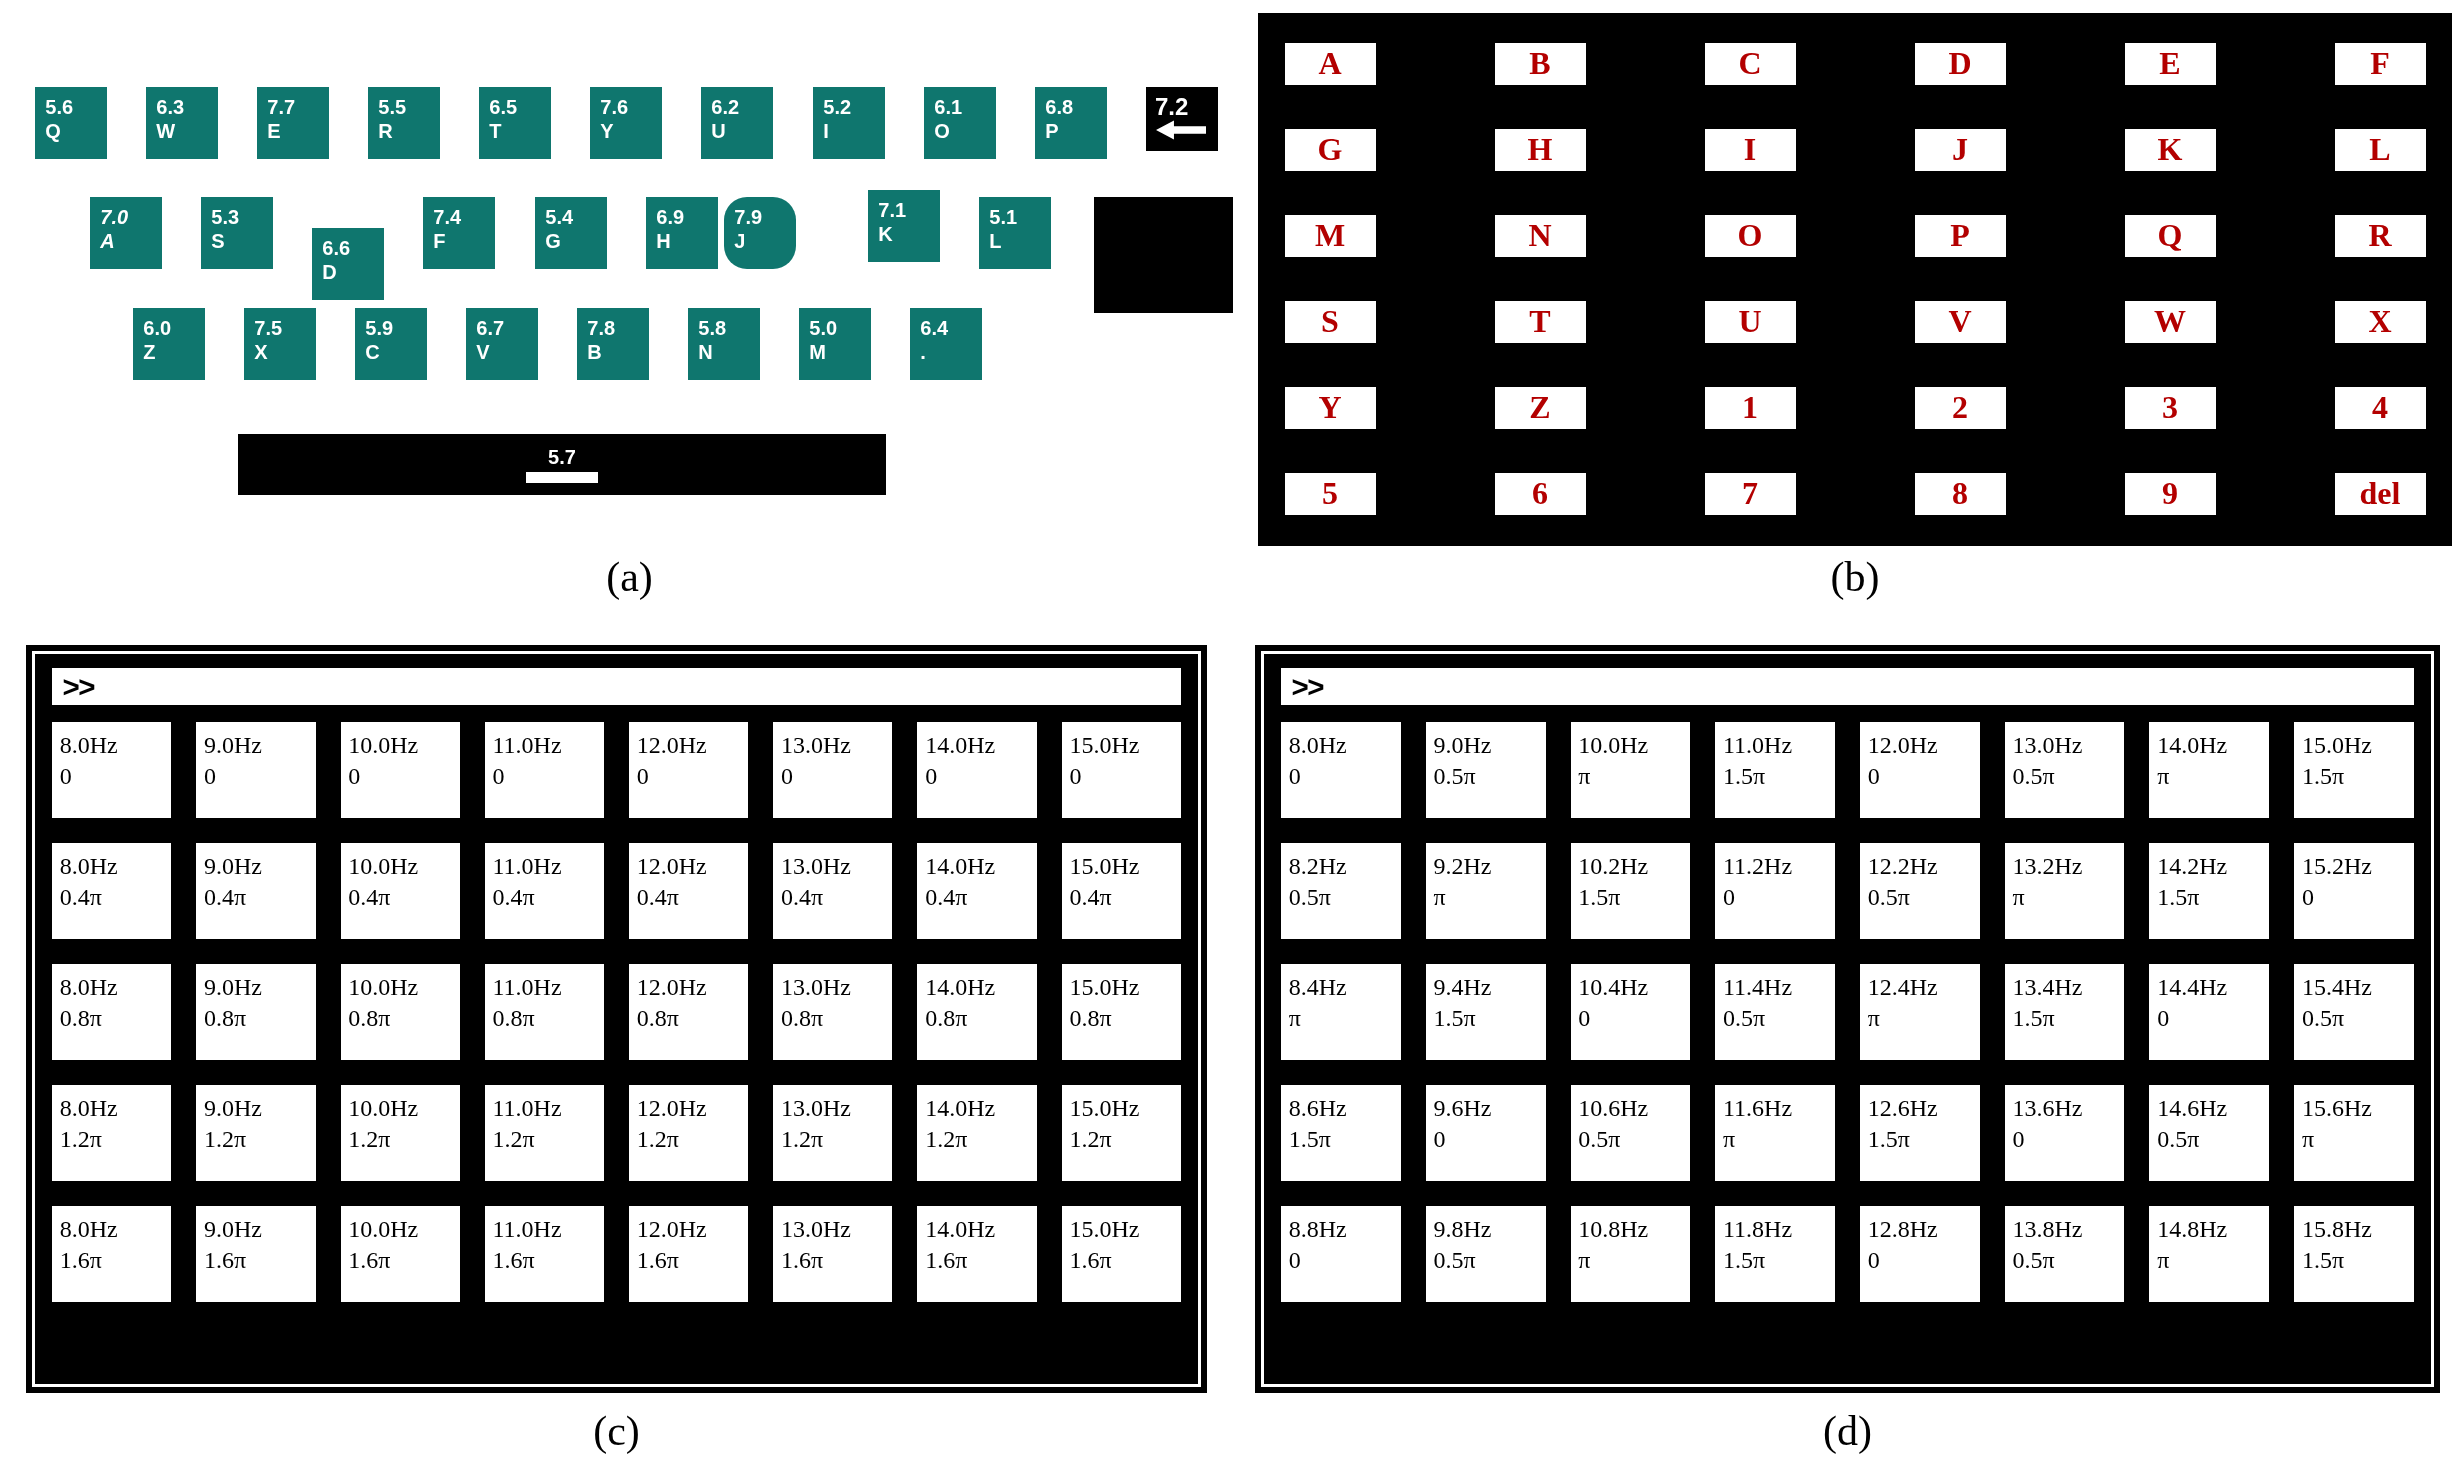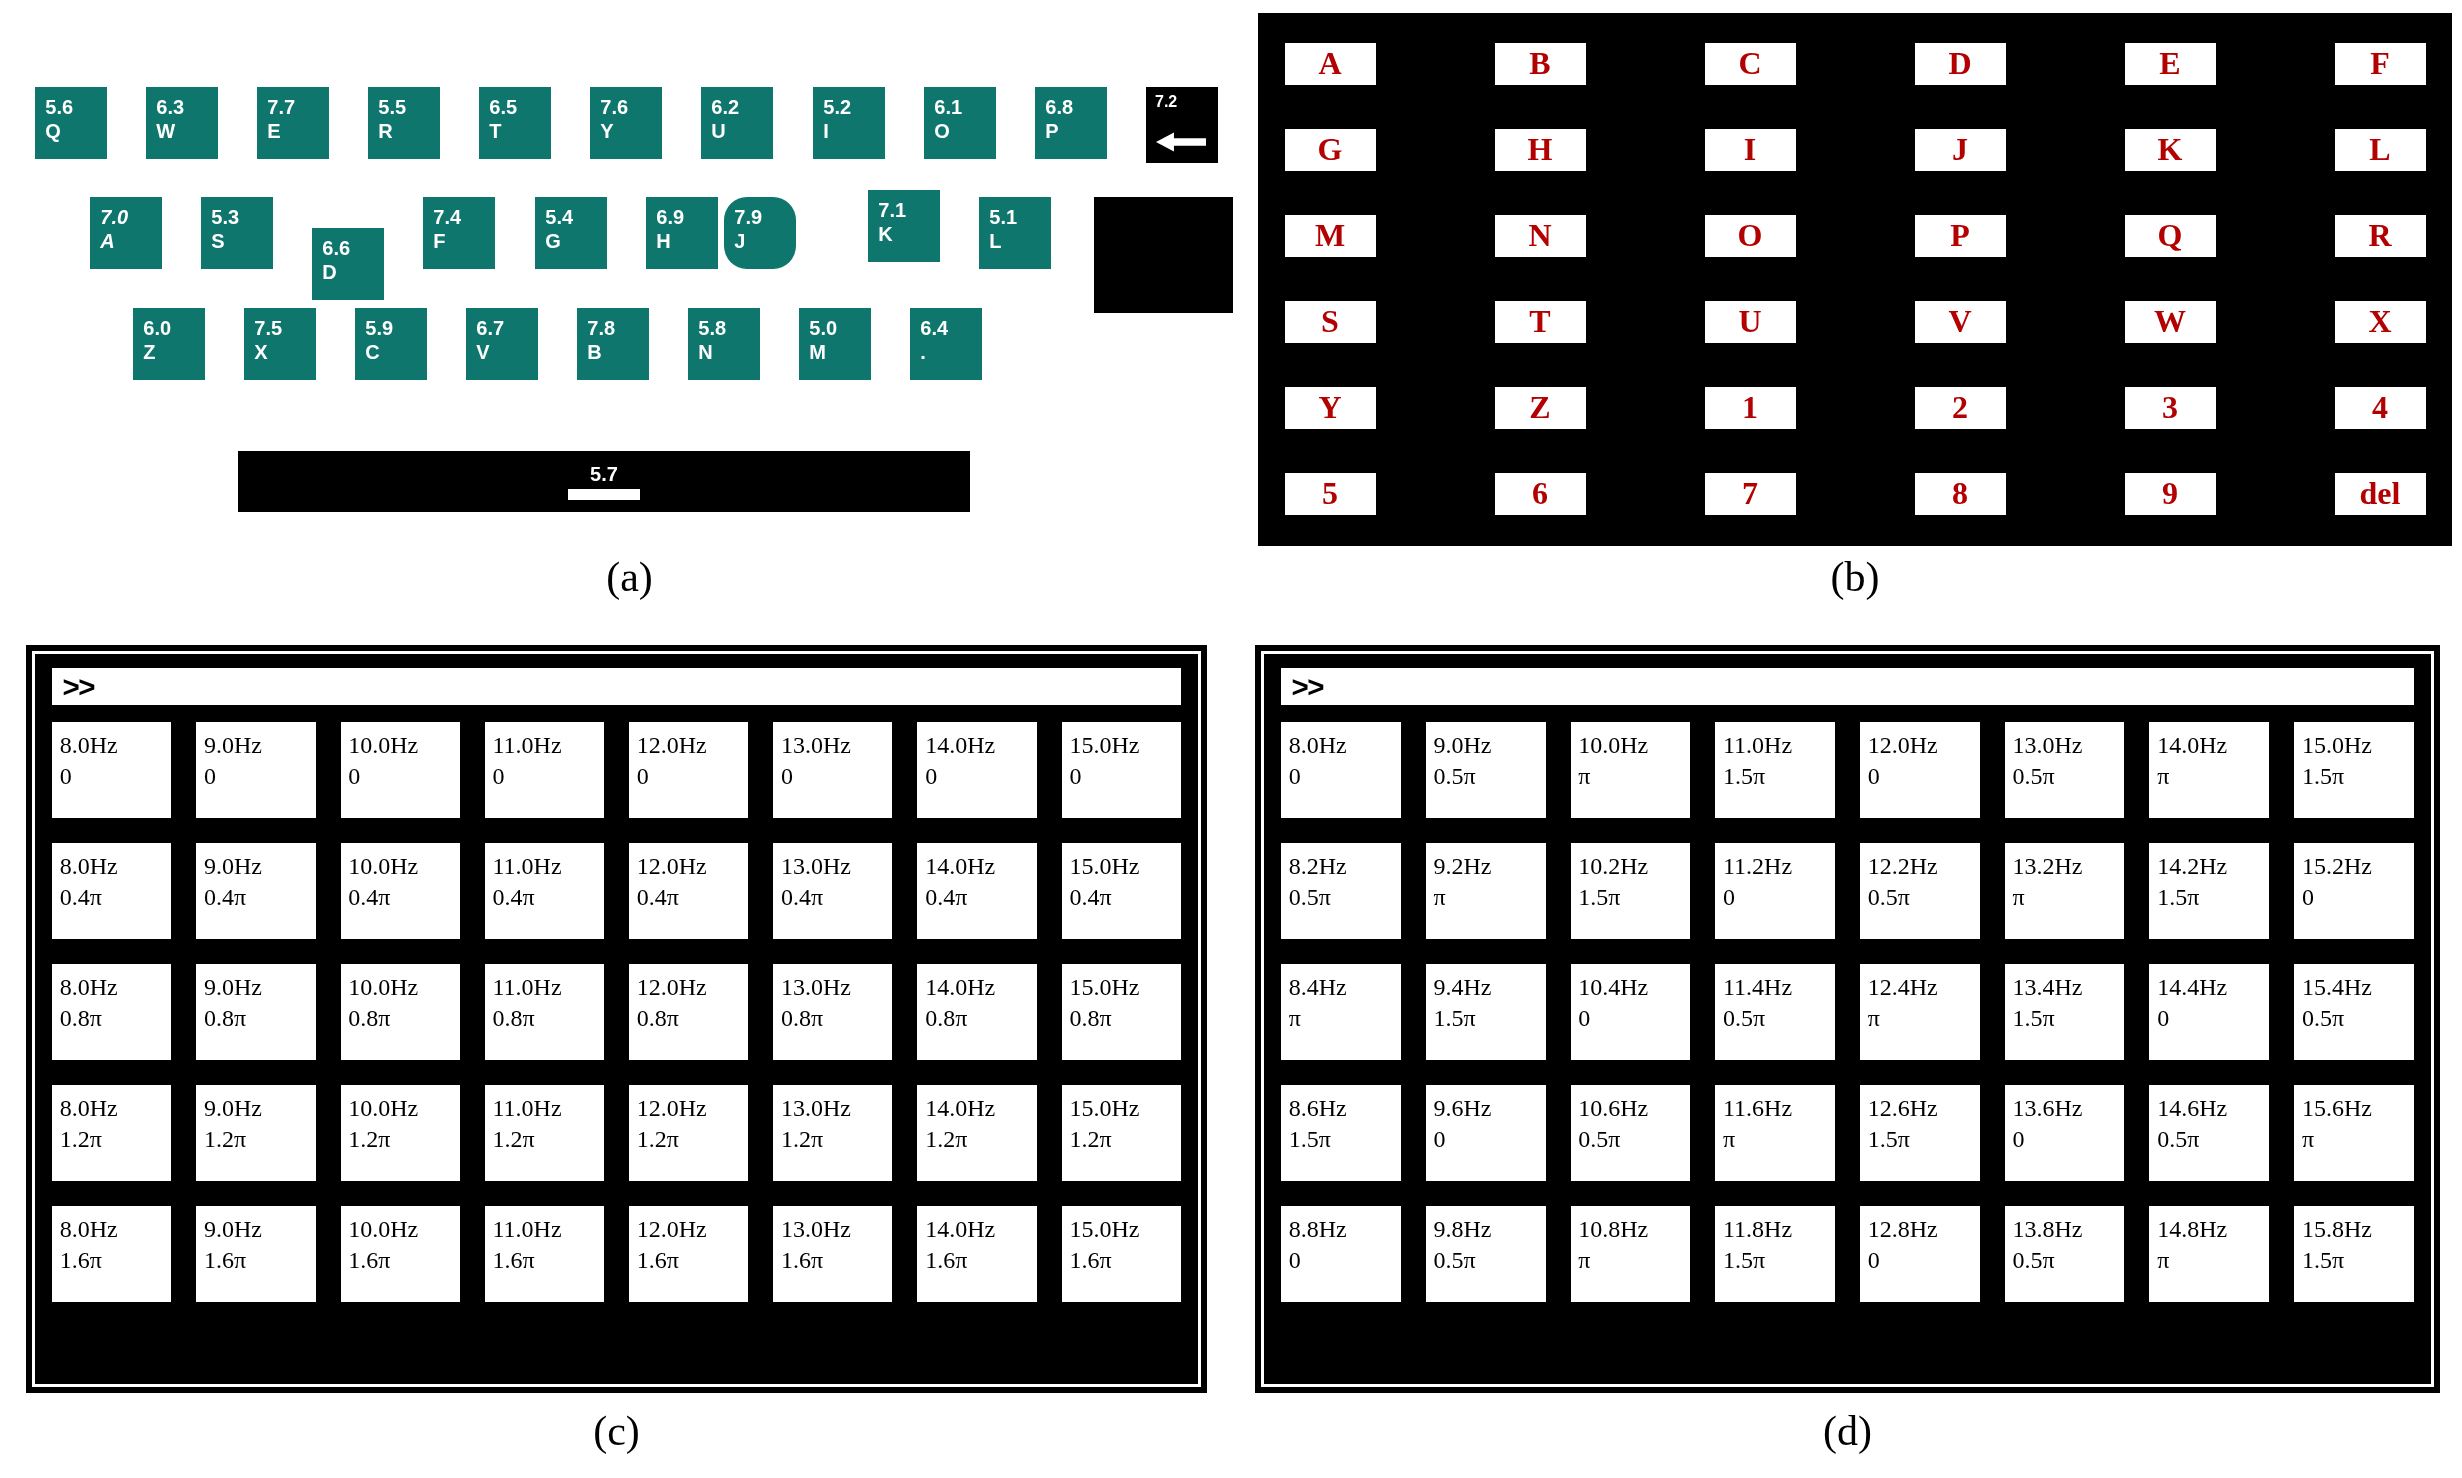--- a/index.html
+++ b/index.html
@@ -4,29 +4,29 @@
 <style>
   html,body{margin:0;padding:0;background:#fff;}
   body{width:2462px;height:1478px;position:relative;font-family:"Liberation Sans",sans-serif;}
   .page{position:absolute;left:0;top:0;width:2462px;height:1478px;background:#fff;overflow:hidden;}
 
   
   .kb-a{position:absolute;left:26px;top:13px;width:1207px;height:514px;}
   .key-a{position:absolute;width:72px;height:72px;background:#0f766e;color:#fff;
          font-weight:bold;font-size:20px;line-height:1.2;box-sizing:border-box;padding:7.7px 0 0 10.3px;}
   .key-a span{display:block;}
-  .bks{position:absolute;left:1120px;top:74px;width:72px;height:76px;background:#000;color:#fff;
-       font-weight:bold;font-size:16px;box-sizing:border-box;padding:6.4px 0 0 9px;}
+  .bks{position:absolute;left:1120px;top:74px;width:72px;height:64px;background:#000;color:#fff;
+       font-weight:bold;font-size:24px;box-sizing:border-box;padding:6.4px 0 0 9px;}
   .bks svg{position:absolute;left:10.3px;bottom:10.3px;}
   .enter-top{position:absolute;left:1068px;top:184px;width:139px;height:116px;background:#000;}
   .enter-bottom{position:absolute;left:991px;top:295px;width:216px;height:72px;background:#000;color:#fff;
        font-weight:bold;font-size:20px;box-sizing:border-box;text-align:right;padding:3.9px 29.5px 0 0;}
   .enter-bottom svg{position:absolute;left:29.5px;bottom:7.7px;}
-  .space{position:absolute;left:212px;top:421px;width:732px;height:61px;background:#000;color:#fff;
-         display:flex;flex-direction:column;align-items:center;justify-content:center;margin-top:17px;}
+  .space{position:absolute;left:212px;top:421px;width:648px;height:61px;background:#000;color:#fff;
+         display:flex;flex-direction:column;align-items:center;justify-content:center;}
   .space .sf{font-weight:bold;font-size:20px;}
   .space .sbar{width:72px;height:11.6px;background:#fff;margin-top:2.6px;}
 
   
   .panel-b{position:absolute;left:1258px;top:13px;width:1194px;height:533px;background:#000;
            display:grid;grid-template-columns:repeat(6,91px);grid-auto-rows:42px;
            column-gap:119px;row-gap:44px;box-sizing:border-box;padding:29.5px 28px;justify-content:center;}
   .key-b{background:#fff;color:var(--red,#b30000);font-family:"Liberation Serif",serif;font-weight:bold;
          font-size:32px;display:flex;align-items:center;justify-content:center;}
 

